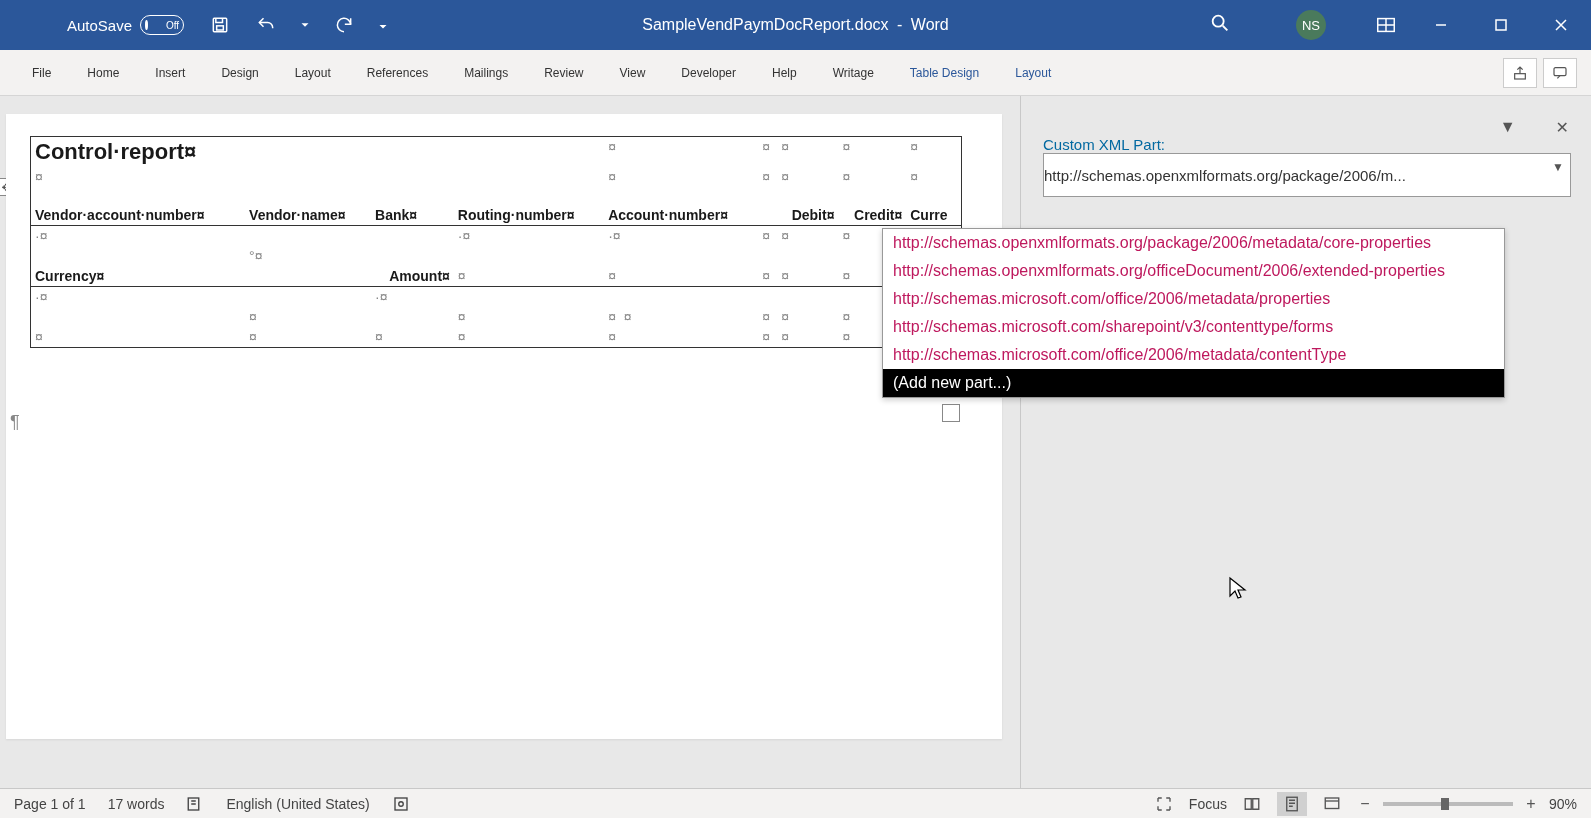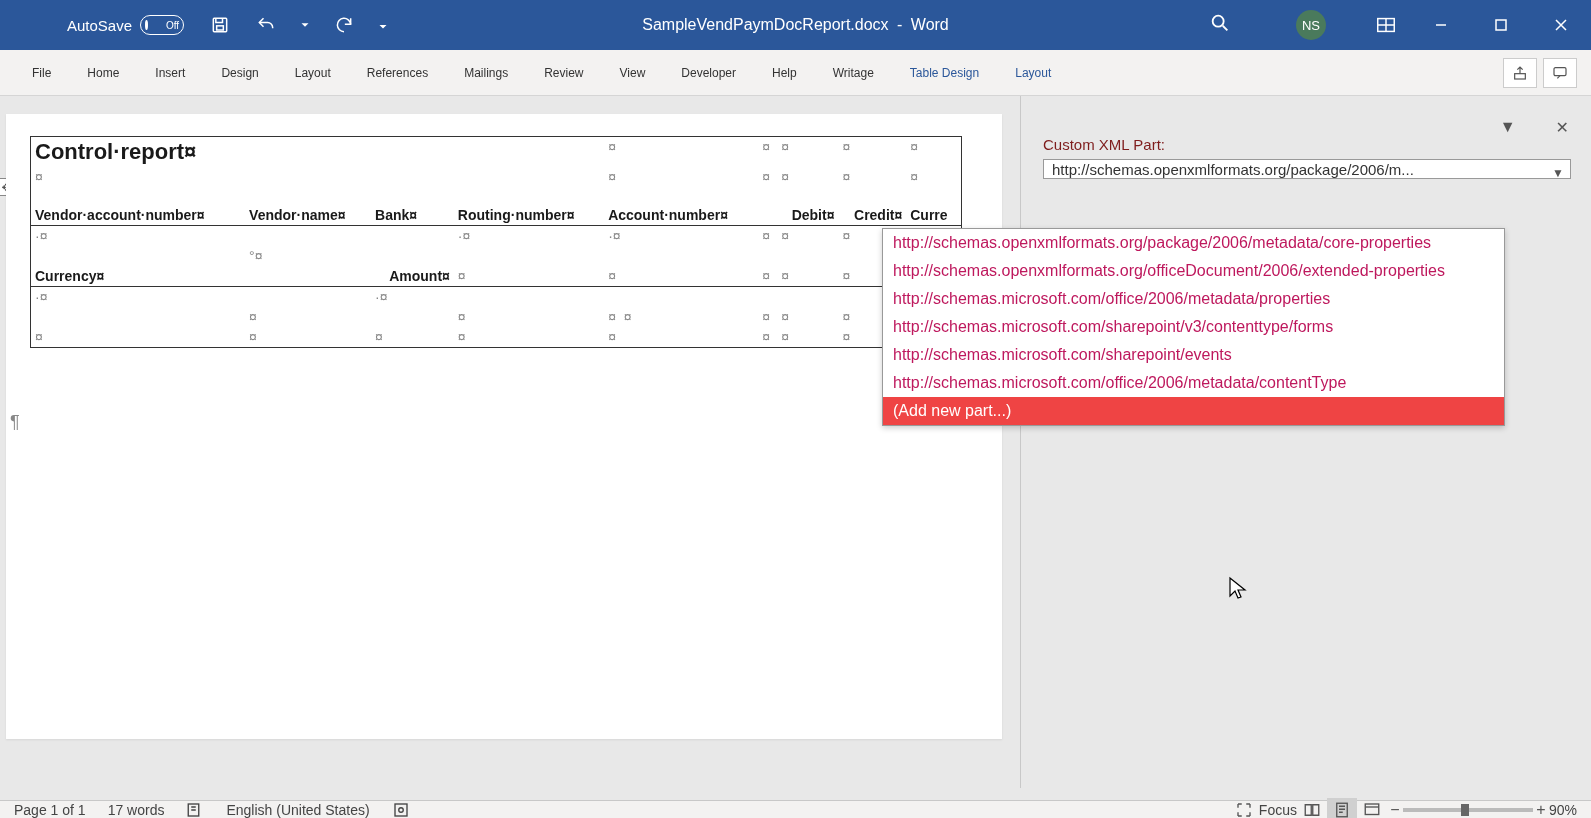--- a/index.html
+++ b/index.html
@@ -46,33 +46,33 @@
 .hr-row td { border-bottom: 1px solid #333; }
 .mark { color: #888; font-size: 14px; }
 .outer-border { border: 1px solid #333; }
 .small-square { position:absolute; width:18px; height:18px; border:1px solid #888; background:#fff; }
 
 
 .sidepane { width: 571px; background: #e8e8e8; border-left: 1px solid #c8c8c8; padding: 18px 20px 0 22px; position: relative; }
 .sidepane-title { font-size: 28px; color: #2b579a; font-weight: 400; }
 .sidepane-controls { position: absolute; right: 22px; top: 22px; display: flex; gap: 40px; }
 .sidepane-controls span { cursor: pointer; color: #555; font-size: 16px; }
-.field-label { font-size: 15px; color: #7f1d1d; margin-top: 22px; }
-.combo { margin-top: 6px; height: 20px; border: 1px solid #999; background: #fff; display: flex; align-items: center; padding: 0 8px; font-size: 15px; color: #333; position: relative; white-space: nowrap; overflow: hidden; text-overflow: ellipsis; }
+.field-label { font-size: 15px; color: #0369a1; margin-top: 22px; }
+.combo { height: 44px; border: 1px solid #999; background: #fff; display: flex; align-items: center; padding: 0 0; font-size: 15px; color: #333; position: relative; white-space: nowrap; overflow: hidden; text-overflow: ellipsis; }
 .combo-arrow { position: absolute; right: 6px; top: 6px; font-size: 12px; color: #555; }
 
 
 .dropdown { position: absolute; left: 882px; top: 228px; width: 623px; background: #fff; border: 1px solid #999; box-shadow: 0 2px 6px rgba(0,0,0,0.2); z-index: 100; }
 .dropdown-item { padding: 5px 10px; font-size: 16px; color: #be185d; cursor: pointer; white-space: nowrap; overflow: hidden; text-overflow: ellipsis; }
-.dropdown-item.selected { background: #ef4444; color: #fff; }
-
-
-.statusbar { position: absolute; bottom: 0; left: 0; right: 0; height: 18px; background: #f3f2f1; border-top: 1px solid #c8c8c8; display: flex; align-items: center; padding: 0 14px; font-size: 14px; color: #444; }
+.dropdown-item.selected { background: #000000; color: #fff; }
+
+
+.statusbar { position: absolute; bottom: 0; left: 0; right: 0; height: 30px; background: #f3f2f1; border-top: 1px solid #c8c8c8; display: flex; align-items: center; padding: 0 14px; font-size: 14px; color: #444; }
 .status-item { margin-right: 22px; display: flex; align-items: center; gap: 6px; }
-.status-right { margin-left: auto; display: flex; align-items: center; }
+.status-right { margin-left: auto; display: flex; align-items: center; gap: 10px; }
 .view-btn { width: 30px; height: 24px; display: flex; align-items: center; justify-content: center; cursor: pointer; }
 .view-btn.active { background: #d0d0d0; }
 .view-btn svg { width: 18px; height: 18px; color: #555; }
 .zoom-slider { width: 130px; height: 4px; background: #bbb; position: relative; }
 .zoom-thumb { position: absolute; left: 58px; top: -4px; width: 8px; height: 12px; background: #666; }
 .zoom-btn { font-size: 16px; color: #555; cursor: pointer; width: 16px; text-align: center; }
 
 
 .mouse-cursor { position: absolute; left: 1228px; top: 576px; z-index: 200; }
 </style>
@@ -315,21 +315,20 @@
       <span class="combo-arrow">▼</span>
     </div>
   </div>
 </div>
 
 <div class="dropdown">
   <div class="dropdown-item">http://schemas.openxmlformats.org/package/2006/metadata/core-properties</div>
   <div class="dropdown-item">http://schemas.openxmlformats.org/officeDocument/2006/extended-properties</div>
   <div class="dropdown-item">http://schemas.microsoft.com/office/2006/metadata/properties</div>
   <div class="dropdown-item">http://schemas.microsoft.com/sharepoint/v3/contenttype/forms</div>
-  <div class="dropdown-item">http://schemas.microsoft.com/sharepoint/events</div>
   <div class="dropdown-item">http://schemas.microsoft.com/office/2006/metadata/contentType</div>
   <div class="dropdown-item selected">(Add new part...)</div>
 </div>
 
 <div class="mouse-cursor">
   <svg width="20" height="26" viewBox="0 0 20 26">
       <path d="M2 2 L2 20 L7 15 L10 22 L13 21 L10 14 L17 14 Z" fill="#fff" stroke="#000" stroke-width="1.2"></path>
     </svg>
 </div>
 

